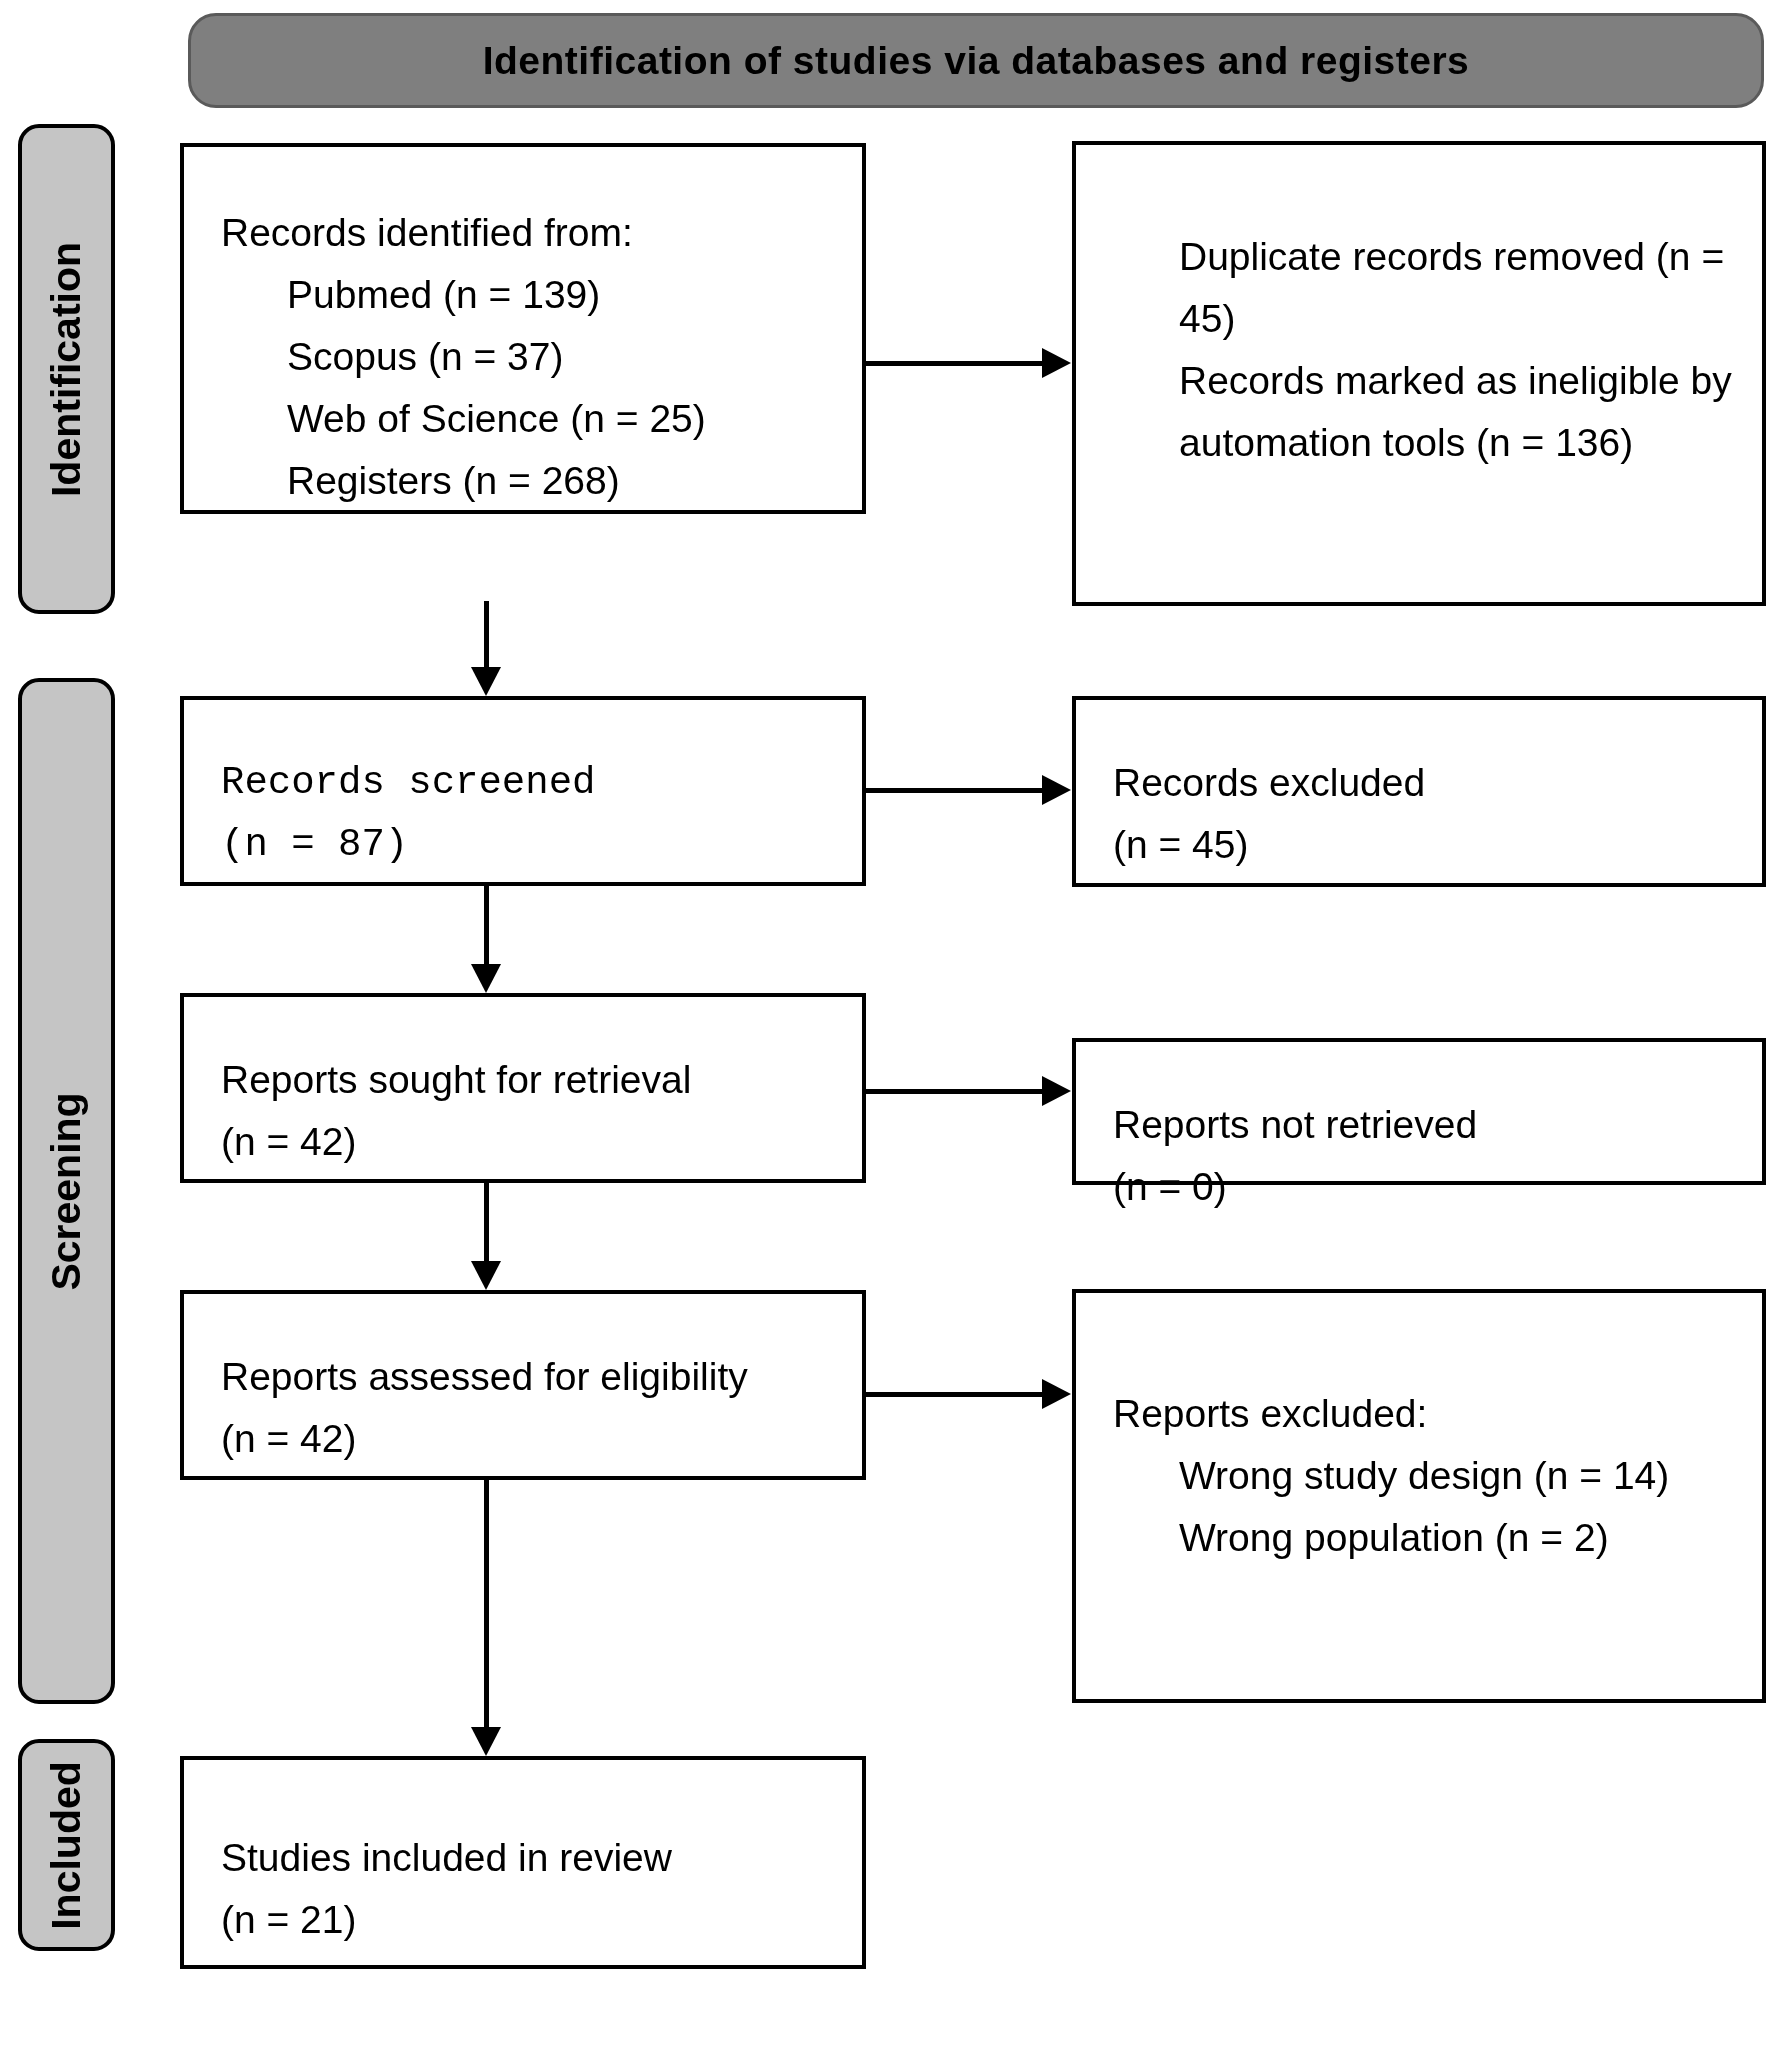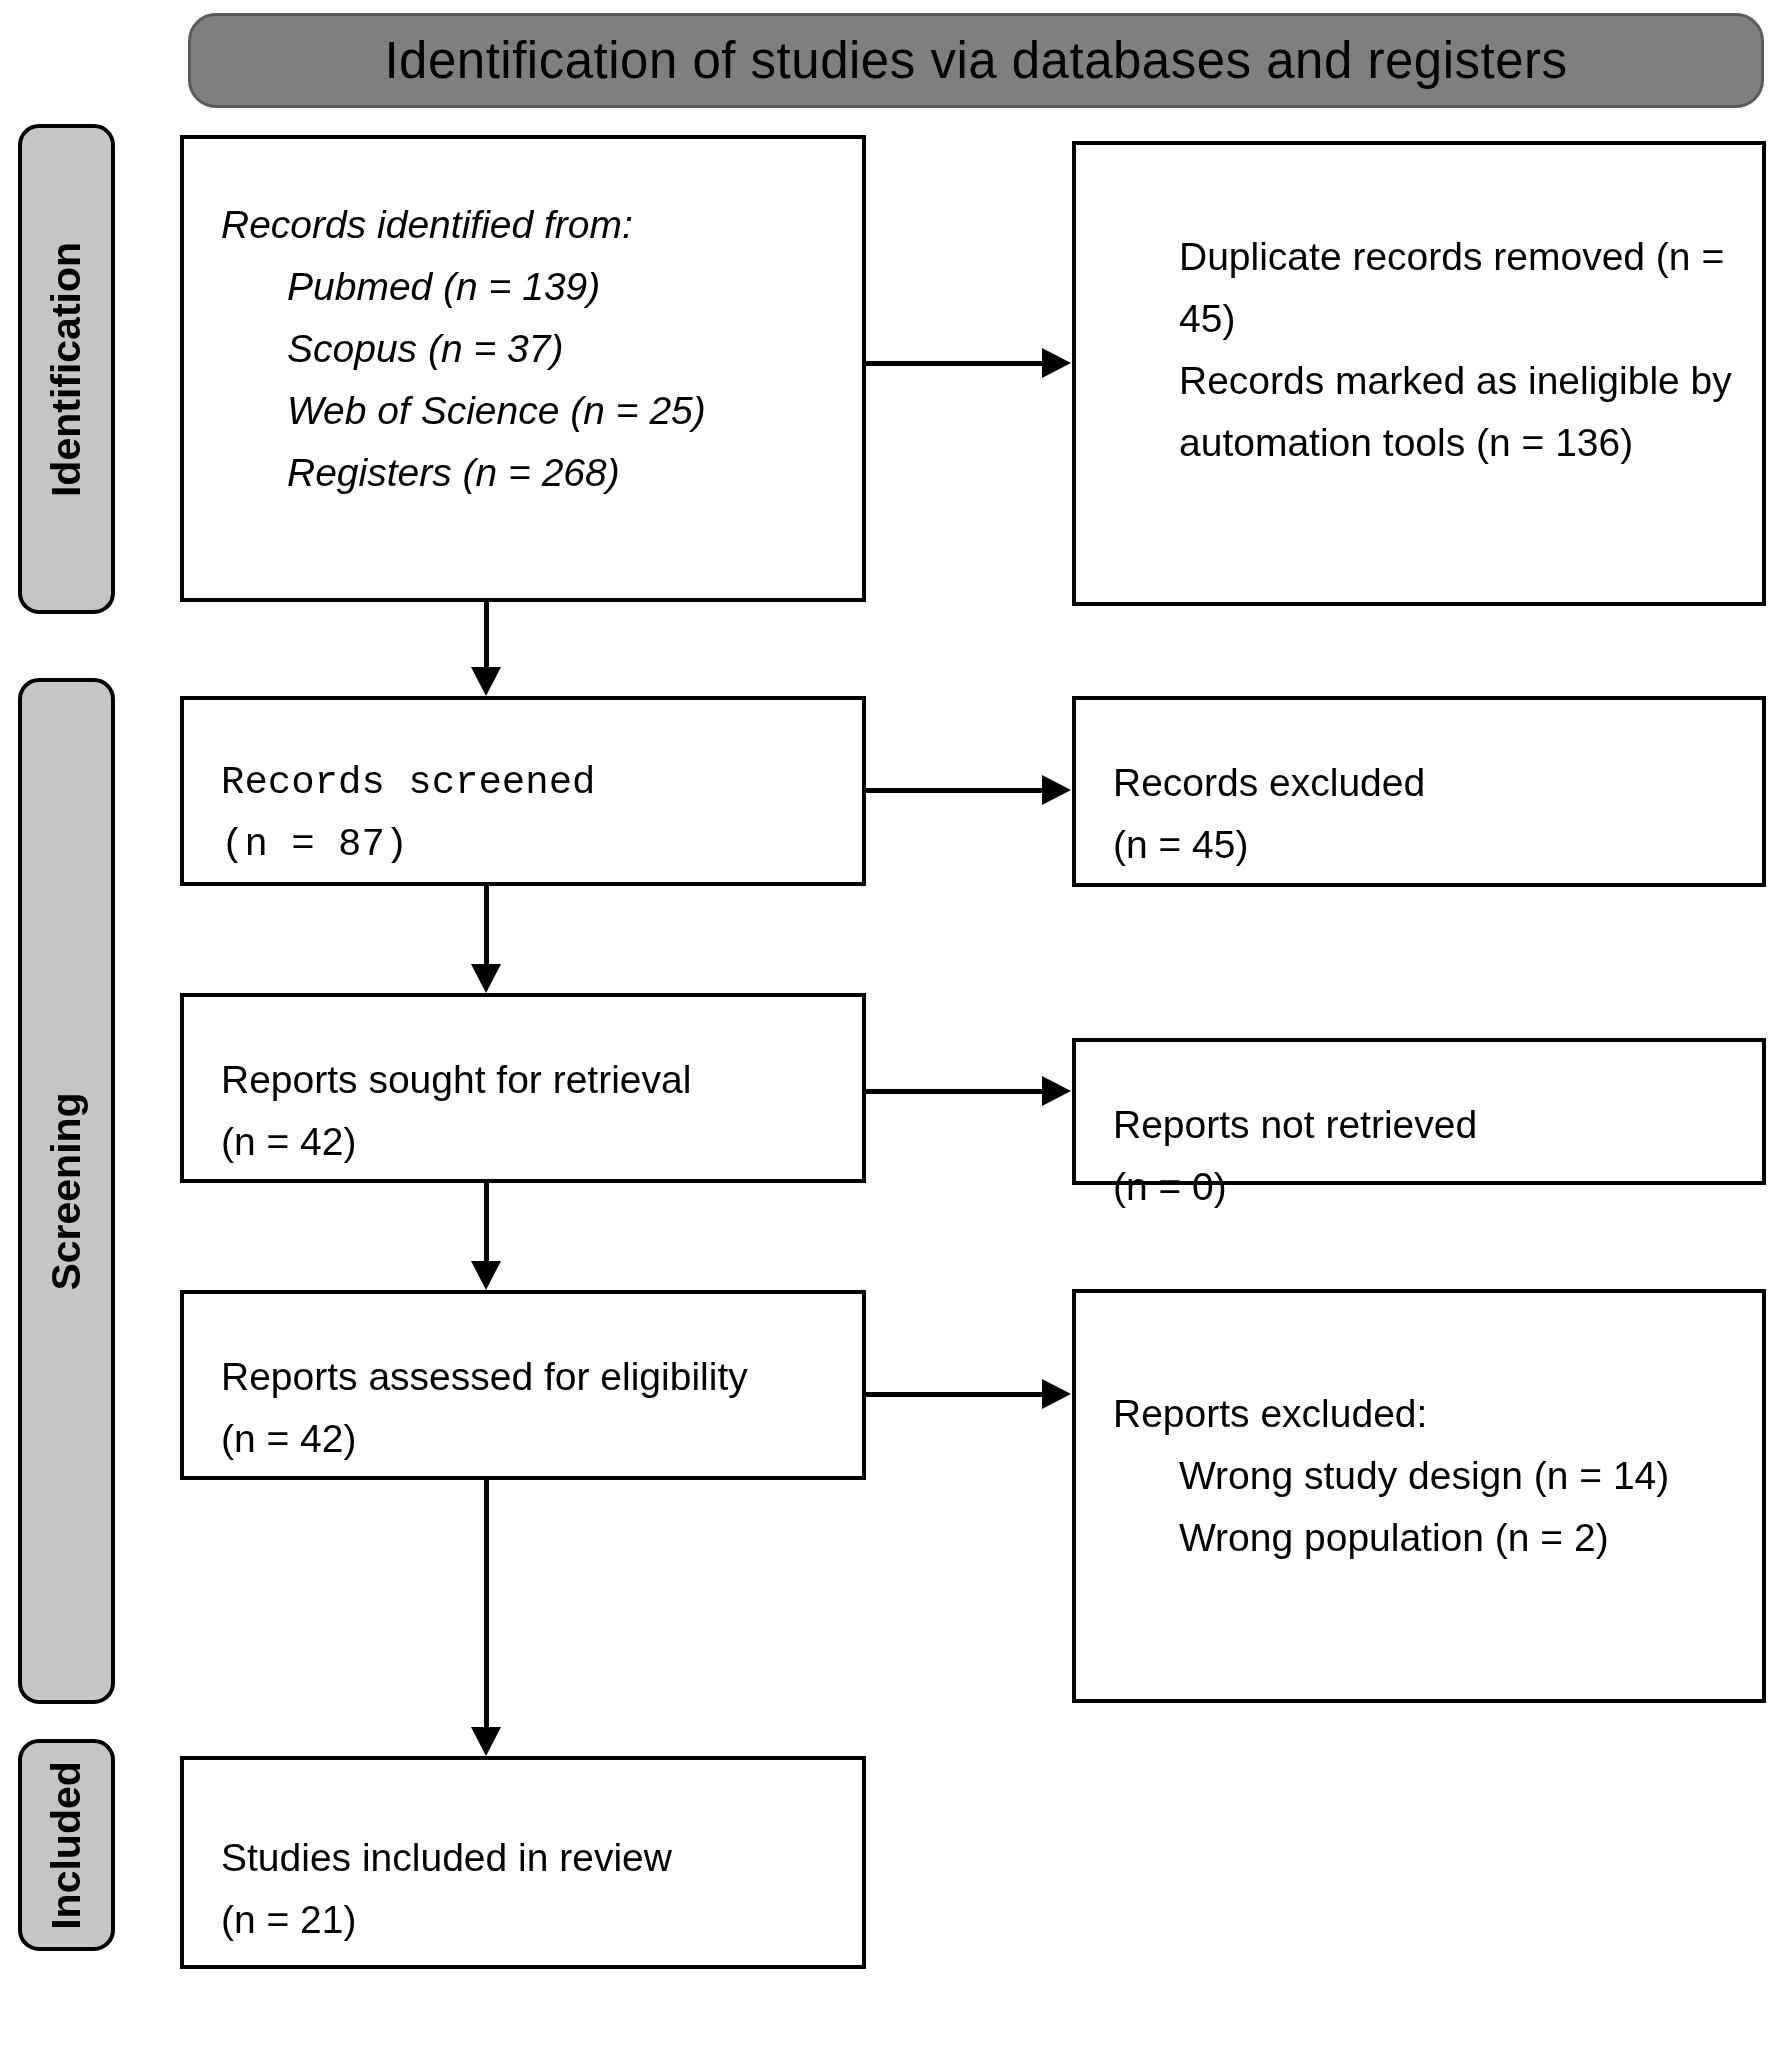--- a/index.html
+++ b/index.html
@@ -6,42 +6,42 @@
   body{
     width:1789px;height:2046px;position:relative;
     font-family:"Liberation Sans","DejaVu Sans",sans-serif;
     color:#000;
   }
   .banner{
     position:absolute;left:188px;top:13px;width:1576px;height:95px;
     background:#7f7f7f;border:3.6px solid #5a5a5a;border-radius:28px;
     box-sizing:border-box;display:flex;align-items:center;justify-content:center;
   }
-  .banner span{font-size:51px;font-weight:normal;letter-spacing:0.5px;}
+  .banner span{font-size:39px;font-weight:bold;letter-spacing:0.5px;}
   .side-label{
     position:absolute;left:18px;width:97px;
     background:#c5c5c5;border:4px solid #000;border-radius:21px;
     box-sizing:border-box;display:flex;align-items:center;justify-content:center;
   }
   .side-label span{
     transform:rotate(-90deg);white-space:nowrap;
     font-size:41px;font-weight:bold;
   }
   #label-identification{top:124px;height:490px;}
   #label-screening{top:678px;height:1026px;}
   #label-included{top:1739px;height:212px;}
 
   .node{
     position:absolute;background:#fff;border:4.6px solid #000;
     box-sizing:border-box;font-size:39px;line-height:62px;
     padding:52px 28px 10px 37px;
   }
   .col-left{left:180px;width:686px;}
   .col-right{left:1072px;width:694px;}
-  #box-records-identified{top:135px;height:467px;padding-top:55px;font-style:italic;}
+  #box-records-identified{top:143px;height:371px;padding-top:55px;}
   #box-records-removed{top:141px;height:465px;padding-top:81px;}
   #box-records-screened{top:696px;height:190px;font-family:Liberation Mono, monospace;}
   #box-records-excluded{top:696px;height:191px;}
   #box-reports-sought{top:993px;height:190px;}
   #box-reports-not-retrieved{top:1038px;height:147px;}
   #box-reports-assessed{top:1290px;height:190px;}
   #box-reports-excluded{top:1289px;height:414px;padding-top:90px;}
   #box-studies-included{top:1756px;height:213px;padding-top:67px;}
 
   .box-line{white-space:nowrap;}

